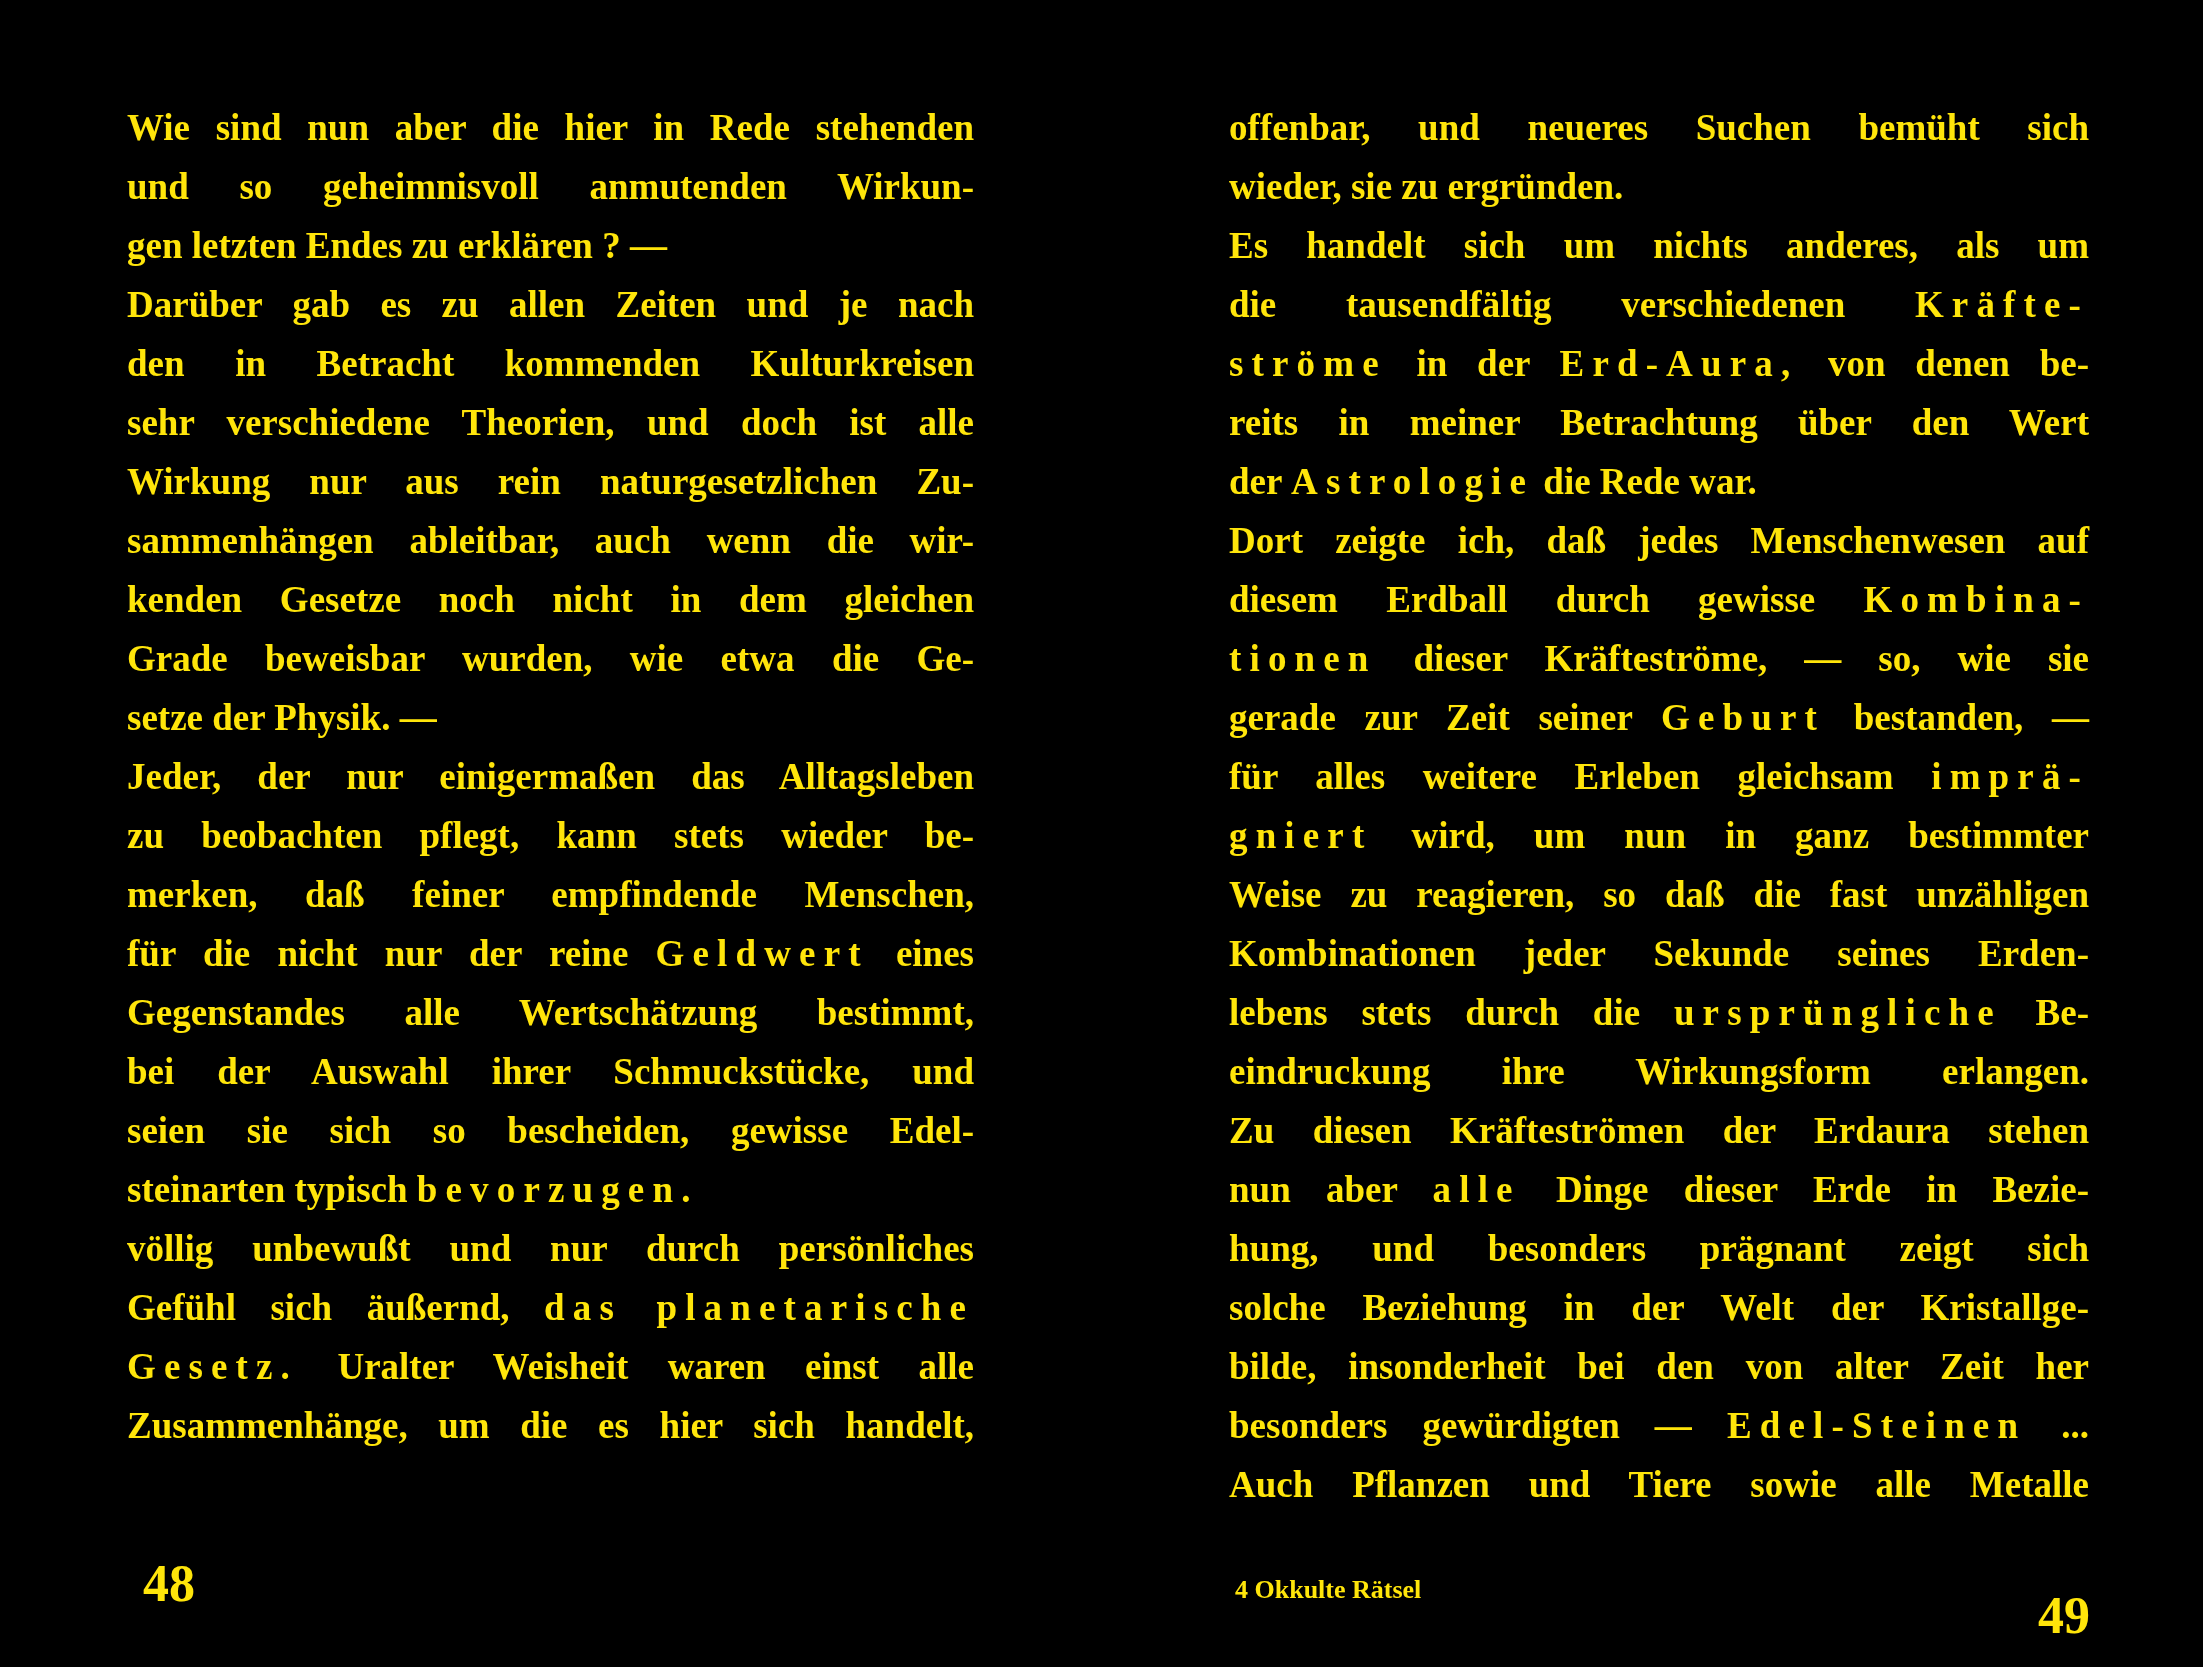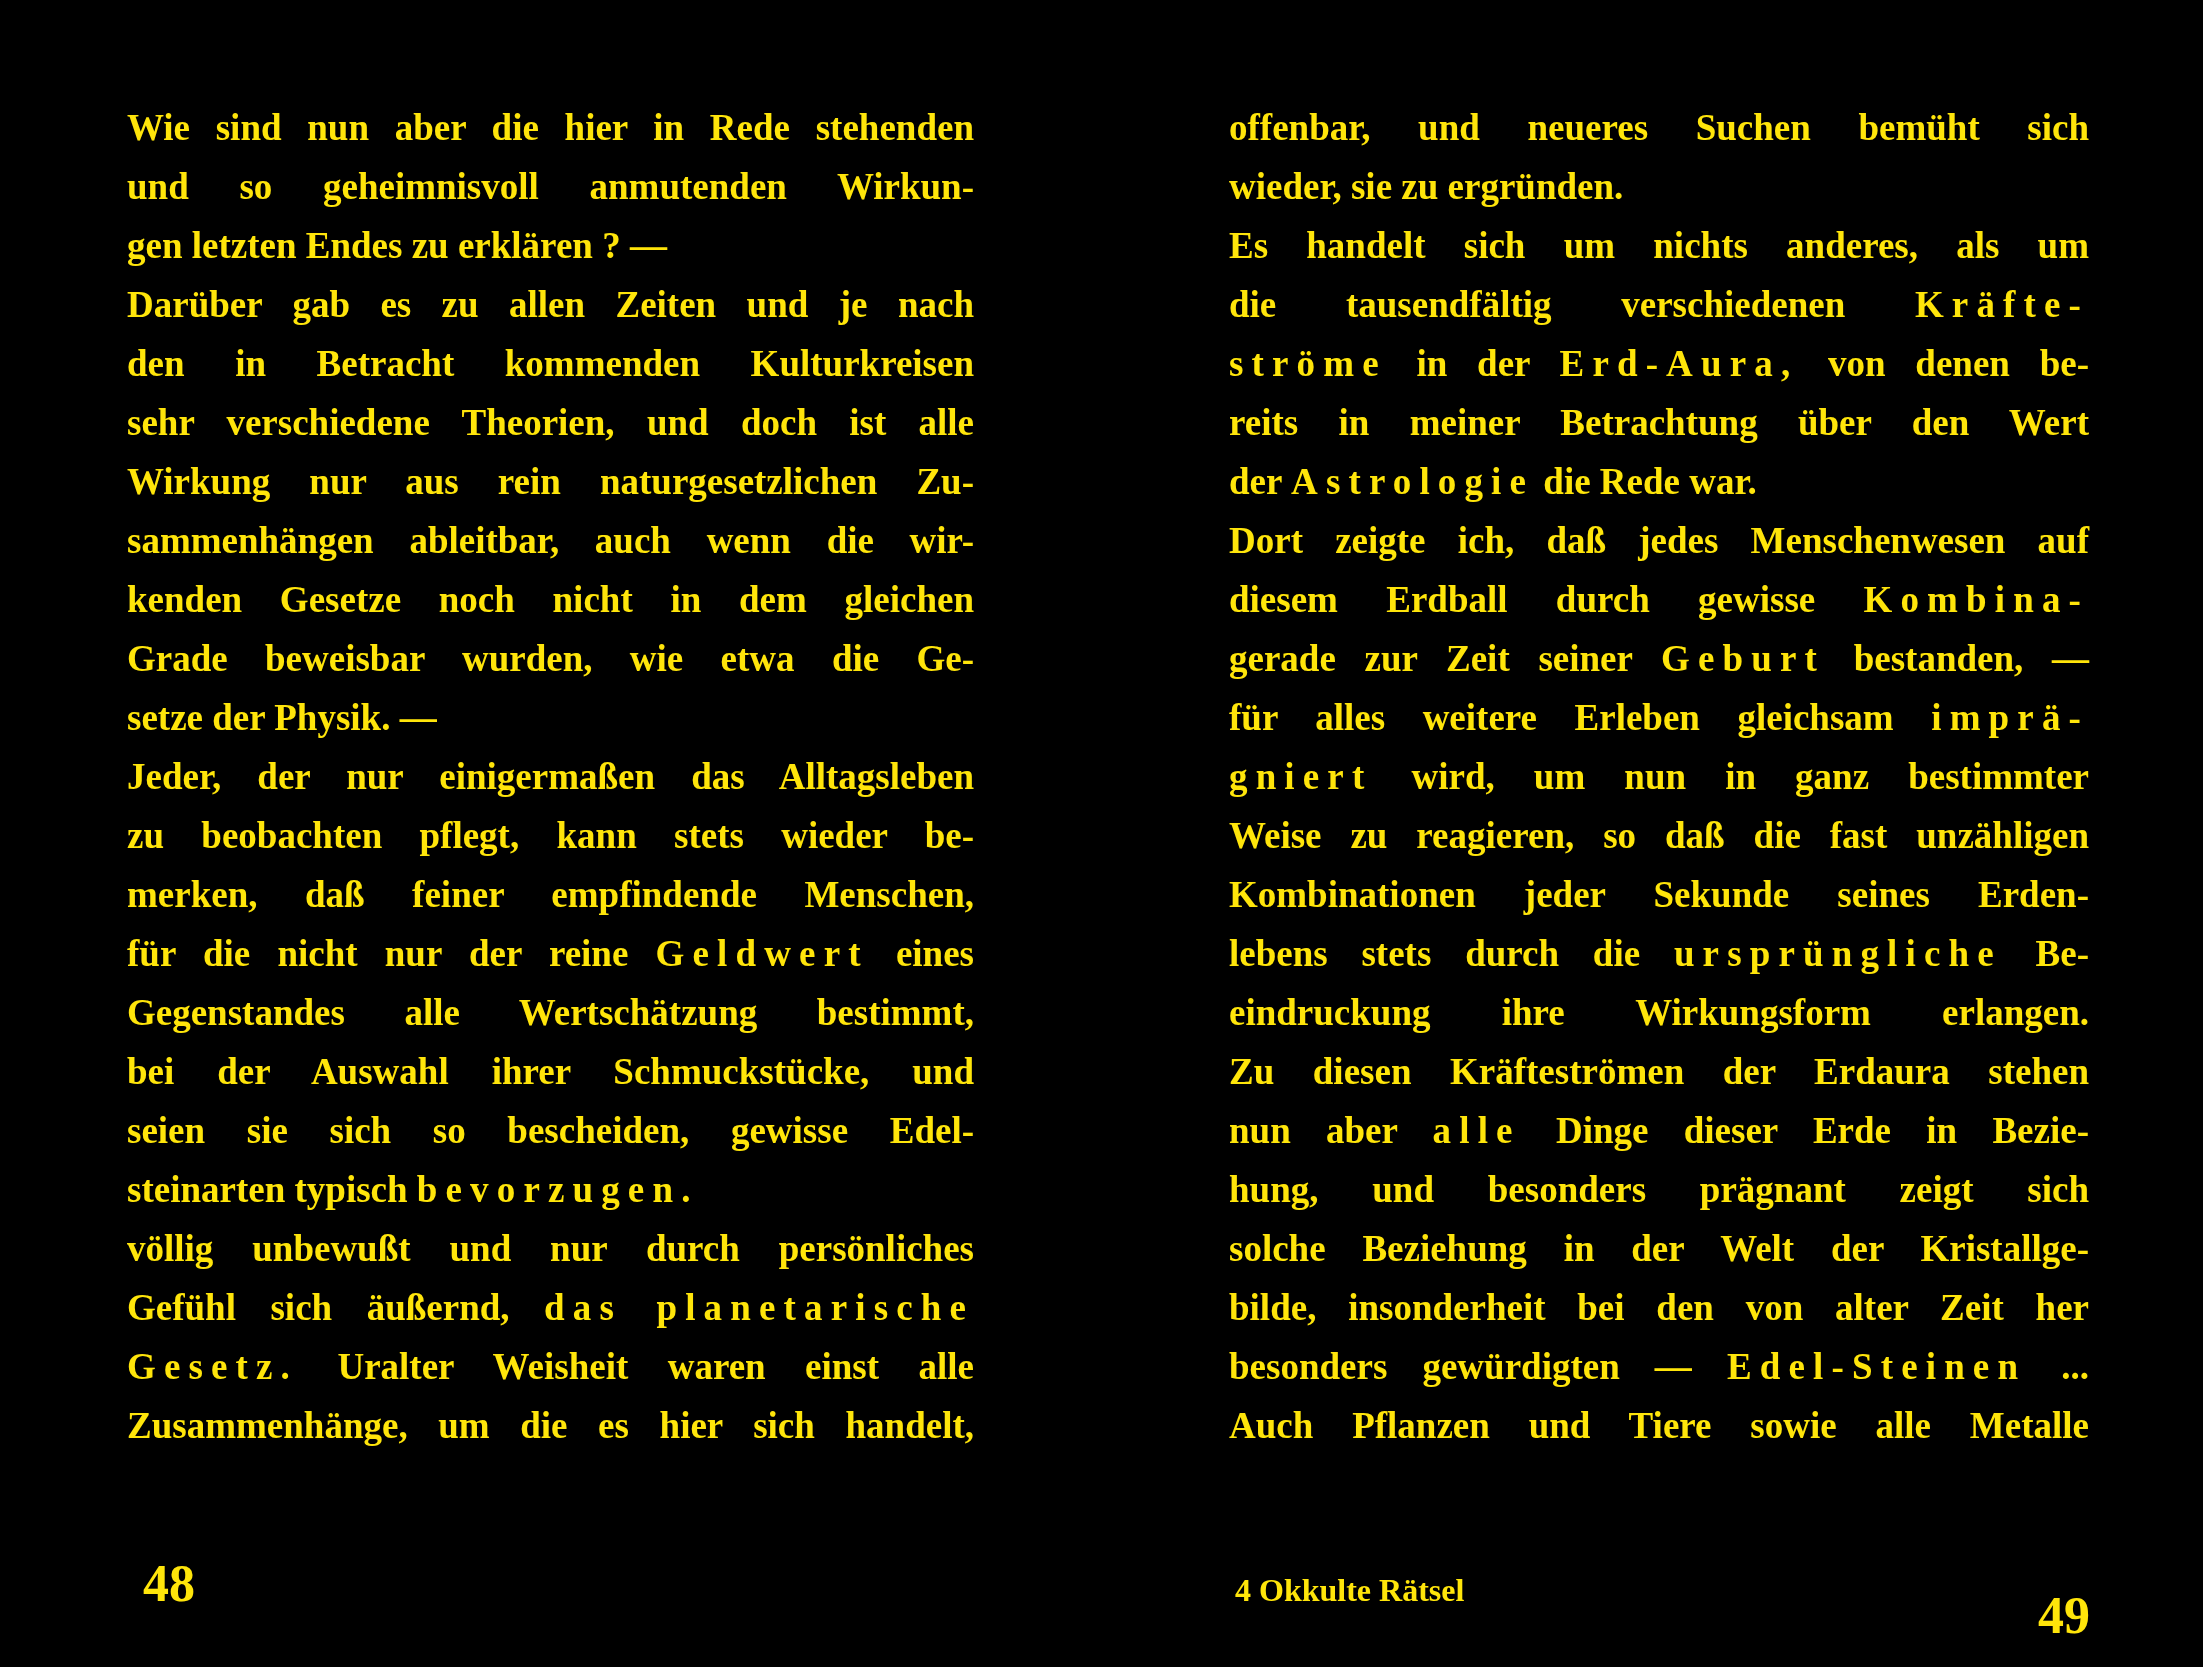--- a/index.html
+++ b/index.html
@@ -42,21 +42,21 @@
     font-size: 52px;
     line-height: 40px;
     font-weight: 700;
   }
   .pageno.l { left: 143px;  top: 1564px; }
   .pageno.r { left: 2038px; top: 1563px; margin-top: 33px; }
   .signature {
     position: absolute;
     left: 1235px;
     top: 1577px;
-    font-size: 32px;
+    font-size: 26px;
     line-height: 26px;
     font-weight: 700;
   }
 </style>
 </head>
 <body>
 
 <div class="canvas" style="background: rgb(0, 0, 0); color: rgb(255, 229, 10);">
 
   <div class="page-text left">
@@ -88,20 +88,21 @@
   <div class="page-text right">
       <div class="line"><span>offenbar, und neueres Suchen bemüht sich</span></div>
       <div class="line pend"><span>wieder, sie zu ergründen.</span></div>
       <div class="line"><span>Es handelt sich um nichts anderes, als um</span></div>
       <div class="line"><span>die tausendfältig verschiedenen </span><span class="sp">Kräfte-</span></div>
       <div class="line"><span class="sp">ströme</span><span> in der </span><span class="sp">Erd-Aura,</span><span> von denen be-</span></div>
       <div class="line"><span>reits in meiner Betrachtung über den Wert</span></div>
       <div class="line pend"><span>der </span><span class="sp">Astrologie</span><span> die Rede war.</span></div>
       <div class="line"><span>Dort zeigte ich, daß jedes Menschenwesen auf</span></div>
       <div class="line"><span>diesem Erdball durch gewisse </span><span class="sp">Kombina-</span></div>
+      <div class="line"><span class="sp">tionen</span><span> dieser Kräfteströme, — so, wie sie</span></div>
       <div class="line"><span>gerade zur Zeit seiner </span><span class="sp">Geburt</span><span> bestanden, —</span></div>
       <div class="line"><span>für alles weitere Erleben gleichsam </span><span class="sp">imprä-</span></div>
       <div class="line"><span class="sp">gniert</span><span> wird, um nun in ganz bestimmter</span></div>
       <div class="line"><span>Weise zu reagieren, so daß die fast unzähligen</span></div>
       <div class="line"><span>Kombinationen jeder Sekunde seines Erden-</span></div>
       <div class="line"><span>lebens stets durch die </span><span class="sp">ursprüngliche</span><span> Be-</span></div>
       <div class="line"><span>eindruckung ihre Wirkungsform erlangen.</span></div>
       <div class="line"><span>Zu diesen Kräfteströmen der Erdaura stehen</span></div>
       <div class="line"><span>nun aber </span><span class="sp">alle</span><span> Dinge dieser Erde in Bezie-</span></div>
       <div class="line"><span>hung, und besonders prägnant zeigt sich</span></div>

